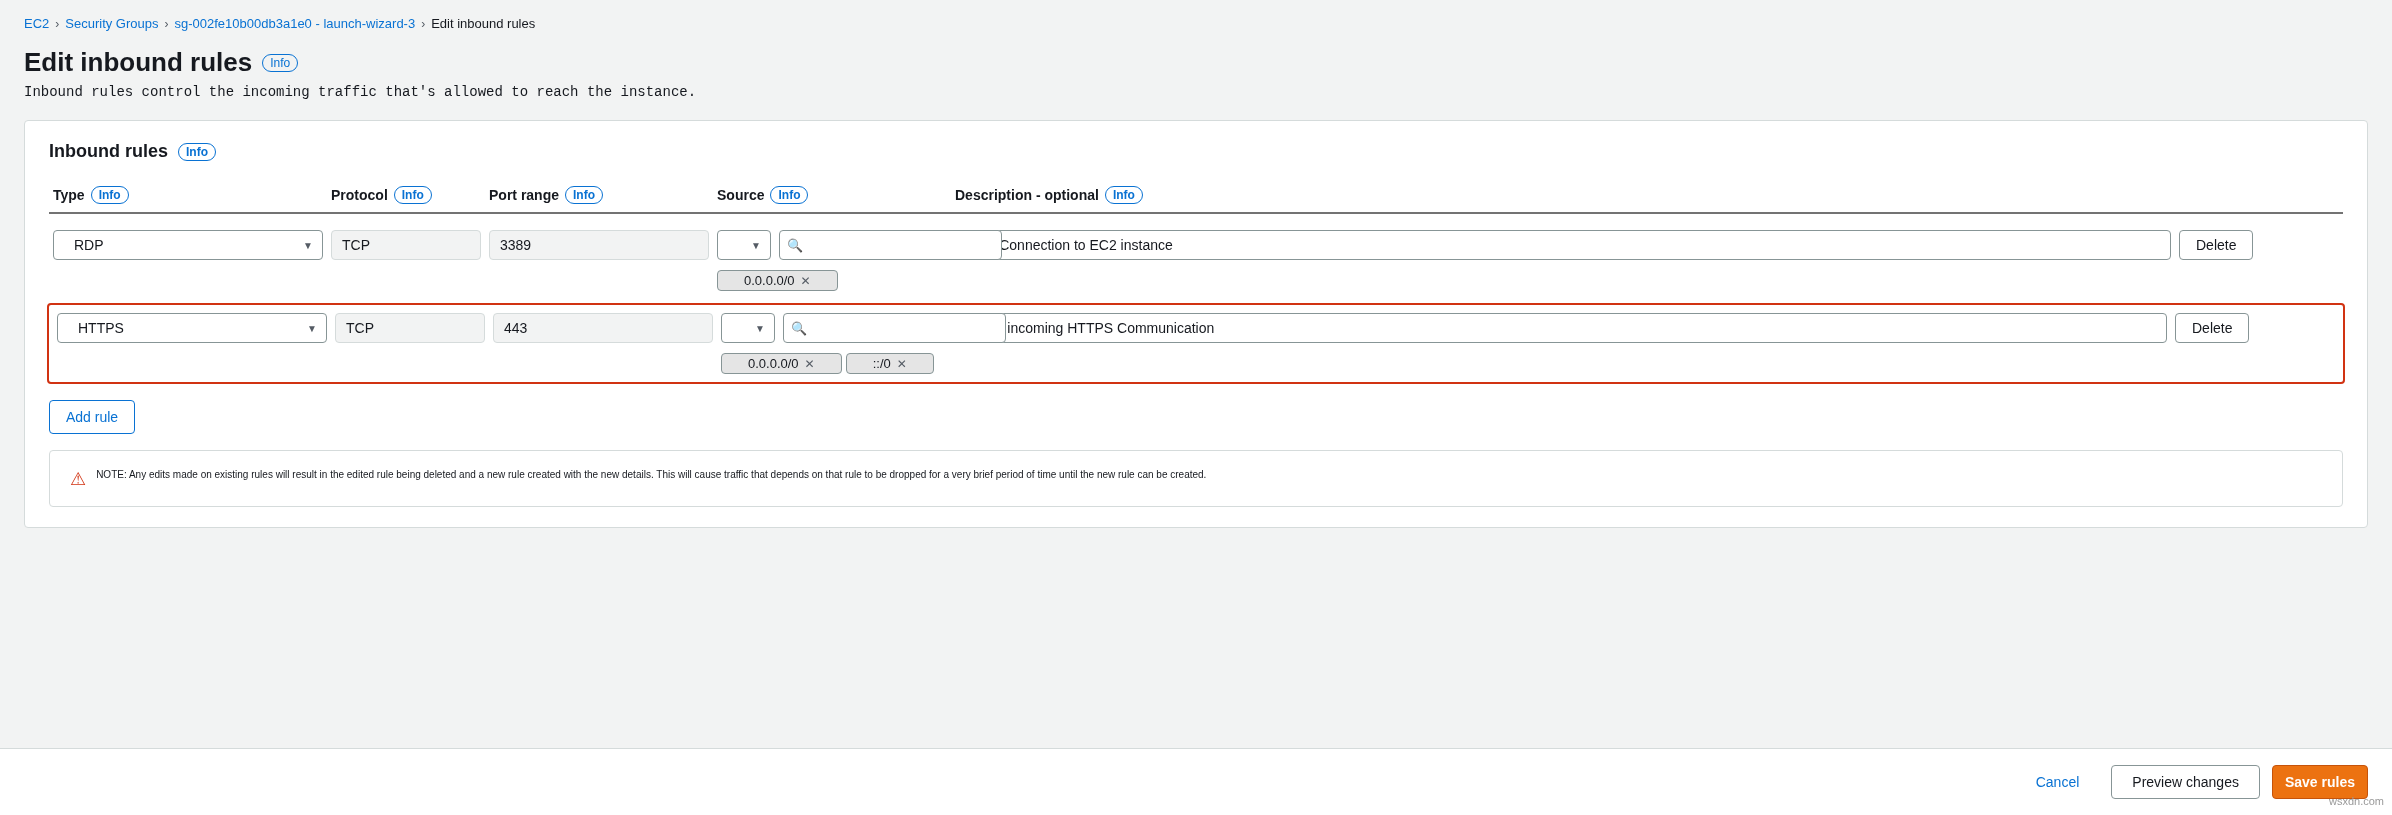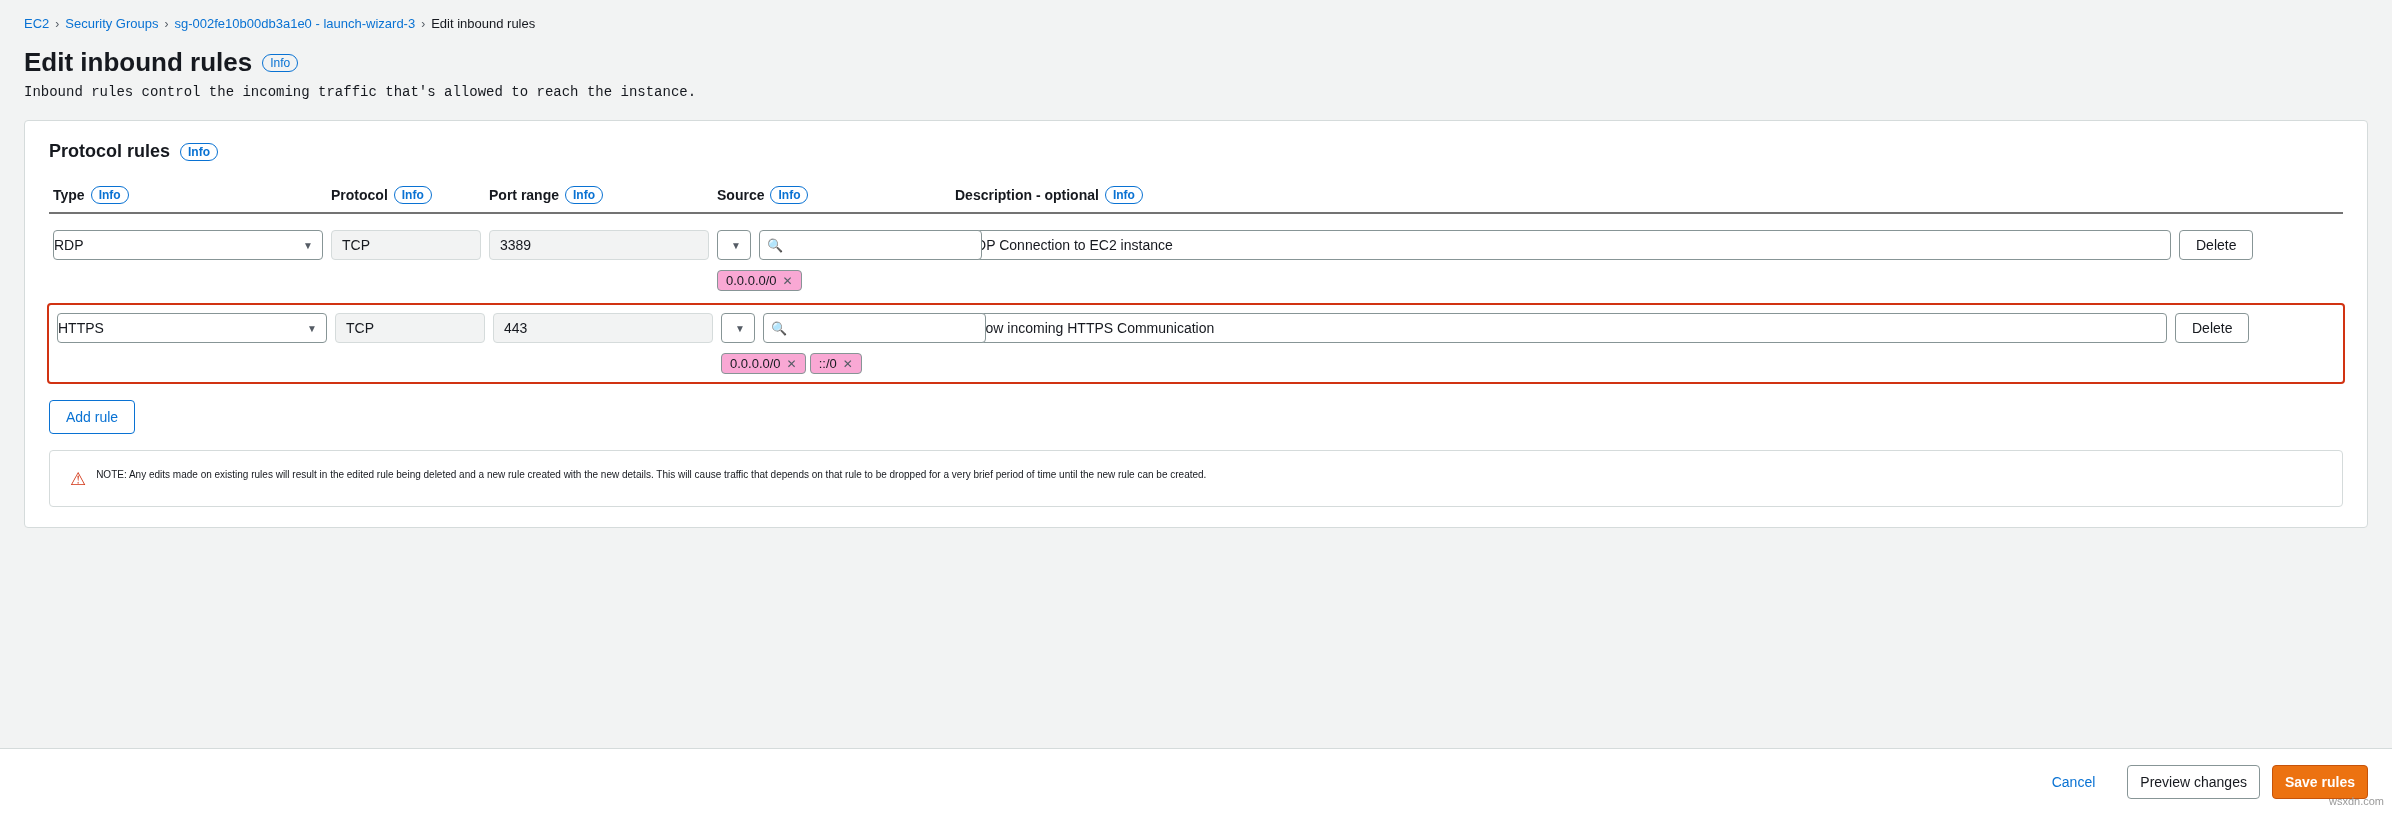--- a/index.html
+++ b/index.html
@@ -114,21 +114,21 @@
       gap: 6px;
     }
     .select-wrapper {
       position: relative;
       display: inline-flex;
       align-items: center;
       width: 100%;
     }
     .select-field {
       width: 100%;
-      padding: 6px 32px 6px 0;
+      padding: 6px 32px 6px 20px;
       border: 1px solid #879596;
       border-radius: 4px;
       background: #fff;
       font-size: 14px;
       color: #16191f;
       appearance: none;
       cursor: pointer;
     }
     .select-arrow {
       position: absolute;
@@ -177,24 +177,24 @@
     .tag-container {
       display: flex;
       flex-wrap: wrap;
       gap: 4px;
       margin-top: 4px;
     }
     .tag {
       display: inline-flex;
       align-items: center;
       gap: 4px;
-      padding: 2px 8px;
-      border: 1px solid #879596;
-      border-radius: 4px;
-      background: #f9a8d4;
+      padding: 2px 26px;
+      border: 1px solid #879596;
+      border-radius: 4px;
+      background: #e5e5e5;
       font-size: 13px;
       color: #16191f;
     }
     .tag-close {
       cursor: pointer;
       color: #545b64;
       font-size: 12px;
       margin-left: 2px;
     }
     .description-field {
@@ -263,21 +263,21 @@
     }
     .cancel-button {
       padding: 8px 20px;
       border: none;
       background: transparent;
       font-size: 14px;
       color: #0972d3;
       cursor: pointer;
     }
     .preview-button {
-      padding: 8px 12px;
+      padding: 8px 20px;
       border: 1px solid #879596;
       border-radius: 4px;
       background: #fff;
       font-size: 14px;
       color: #16191f;
       cursor: pointer;
     }
     .save-button {
       padding: 8px 12px;
       border: 1px solid #c6530a;
@@ -312,21 +312,21 @@
   </div>
 
   <div class="page-title">
     <h1>Edit inbound rules</h1>
     <a class="info-link">Info</a>
   </div>
   <p class="page-description">Inbound rules control the incoming traffic that's allowed to reach the instance.</p>
 
   <div class="card">
     <div class="card-title">
-      <span>Protocol rules</span>
+      <span>Inbound rules</span>
       <a class="info-link">Info</a>
     </div>
 
     <div class="table-header">
       <div class="table-header-cell">
         <span>Type</span>
         <a class="info-link">Info</a>
       </div>
       <div class="table-header-cell">
         <span>Protocol</span>

